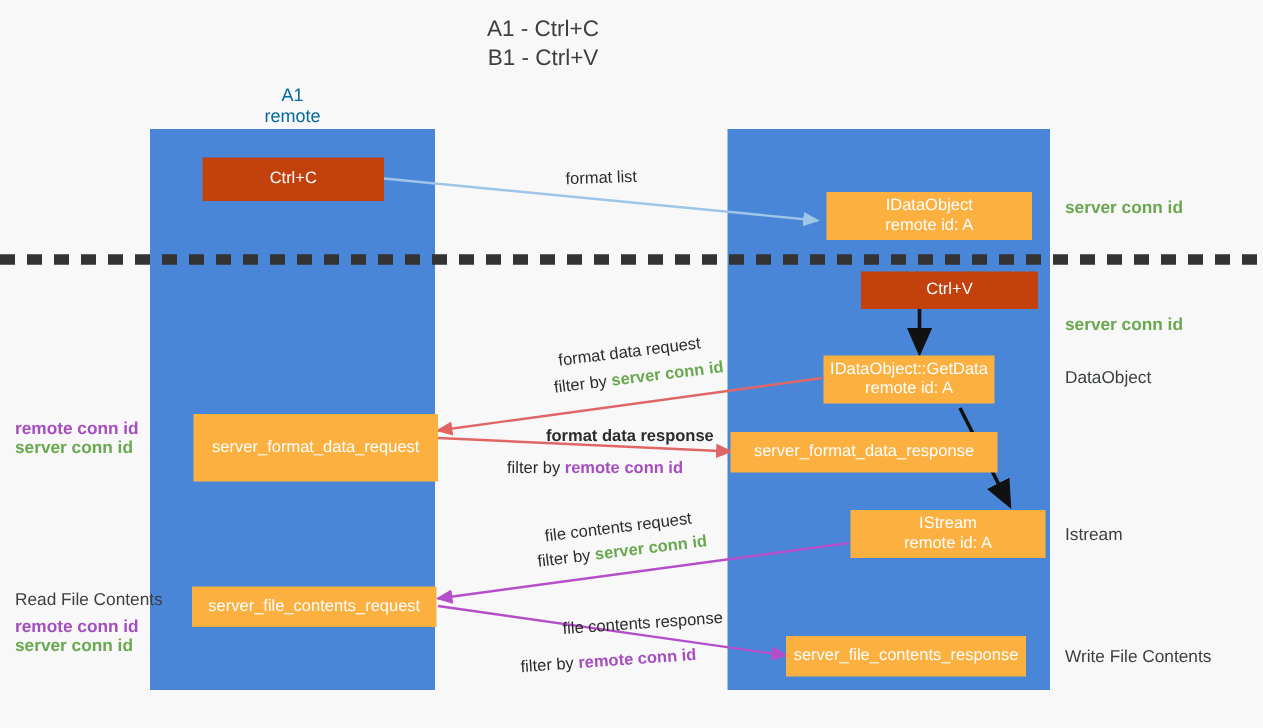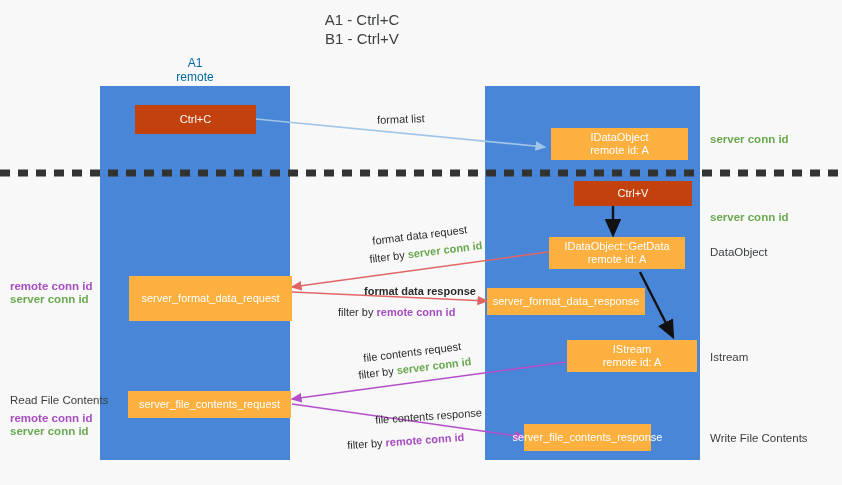--- a/index.html
+++ b/index.html
@@ -146,35 +146,35 @@
 
   <div class="box orange" style="left:551px; top:128px; width:137px; height:32px;">
     <span>IDataObject</span>
     <span>remote id: A</span>
   </div>
 
   <div class="box green" style="left:554px; top:181px; width:118px; height:25px;margin-left:20px;">
     <span>Ctrl+V</span>
   </div>
 
-  <div class="box orange" style="left:549px; top:237px; width:136px; height:32px;">
+  <div class="box orange" style="left:549px; top:237px; width:114px; height:32px;">
     <span>IDataObject::GetData</span>
     <span>remote id: A</span>
   </div>
 
-  <div class="box orange" style="left:487px; top:288px; width:158px; height:27px;">
+  <div class="box orange" style="left:487px; top:288px; width:178px; height:27px;">
     <span>server_format_data_response</span>
   </div>
 
   <div class="box orange" style="left:567px; top:340px; width:130px; height:32px;">
     <span>IStream</span>
     <span>remote id: A</span>
   </div>
 
-  <div class="box orange" style="left:524px; top:424px; width:127px; height:27px;">
+  <div class="box orange" style="left:524px; top:424px; width:160px; height:27px;">
     <span>server_file_contents_response</span>
   </div>
 
   <div class="side-label conn-green" style="left:710px; top:132px;">server conn id</div>
   <div class="side-label conn-green" style="left:710px; top:210px;">server conn id</div>
   <div class="side-label" style="left:710px; top:245px;">DataObject</div>
   <div class="side-label" style="left:710px; top:350px;">Istream</div>
   <div class="side-label" style="left:710px; top:431px;text-align:right;">Write File Contents</div>
 
   <div class="side-label conn-purple" style="left:10px; top:279px;">remote conn id</div>

